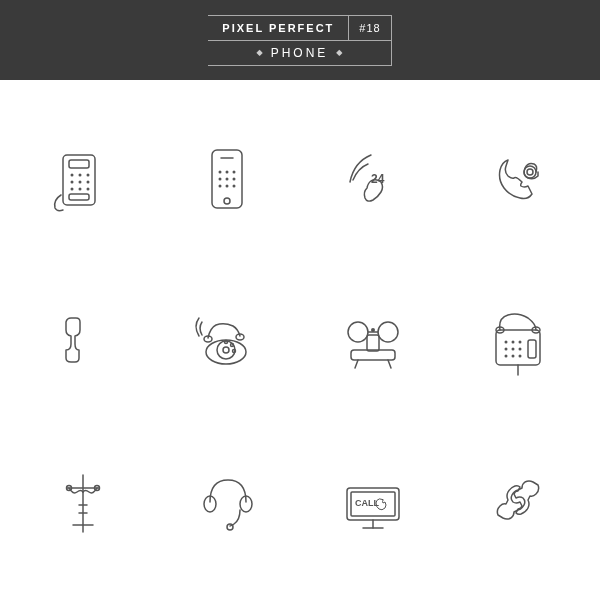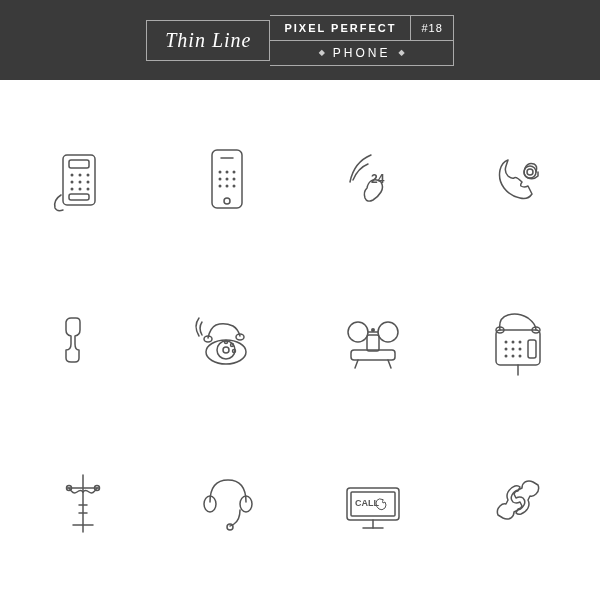--- a/index.html
+++ b/index.html
@@ -102,23 +102,20 @@
     .icon-cell svg {
       width: 80px;
       height: 80px;
     }
   </style>
 </head>
 <body>
 
 <div class="header">
   <div class="header-inner">
-    <div class="thin-line-box">
-      <span class="thin-line-text">Thin Line</span>
-    </div>
     <div class="header-right">
       <div class="header-right-top">
         <span class="pixel-perfect">PIXEL PERFECT</span>
         <span class="hash-num">#18</span>
       </div>
       <div class="header-right-bottom">
         <span class="dot">◆</span>
         <span class="phone-label">PHONE</span>
         <span class="dot">◆</span>
       </div>

